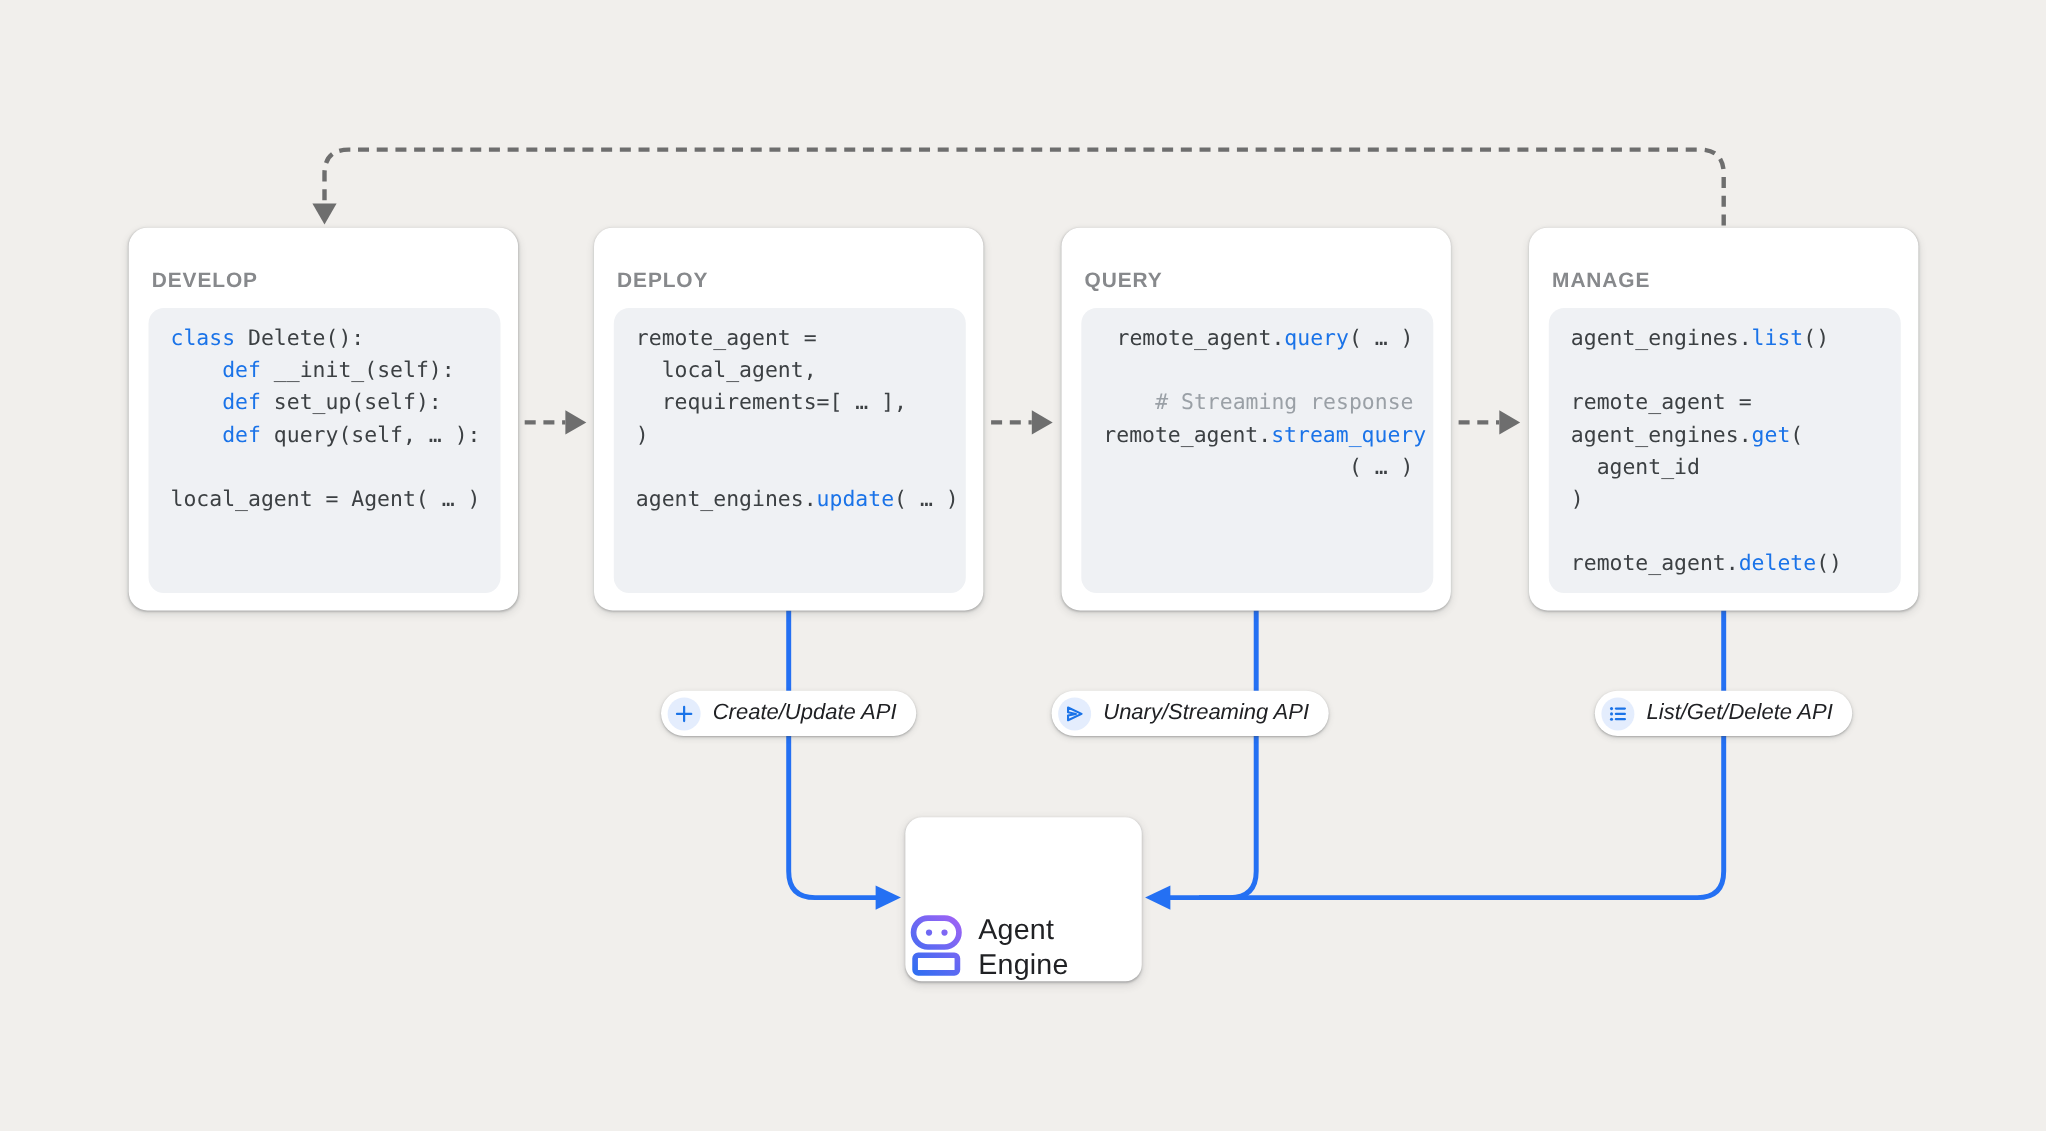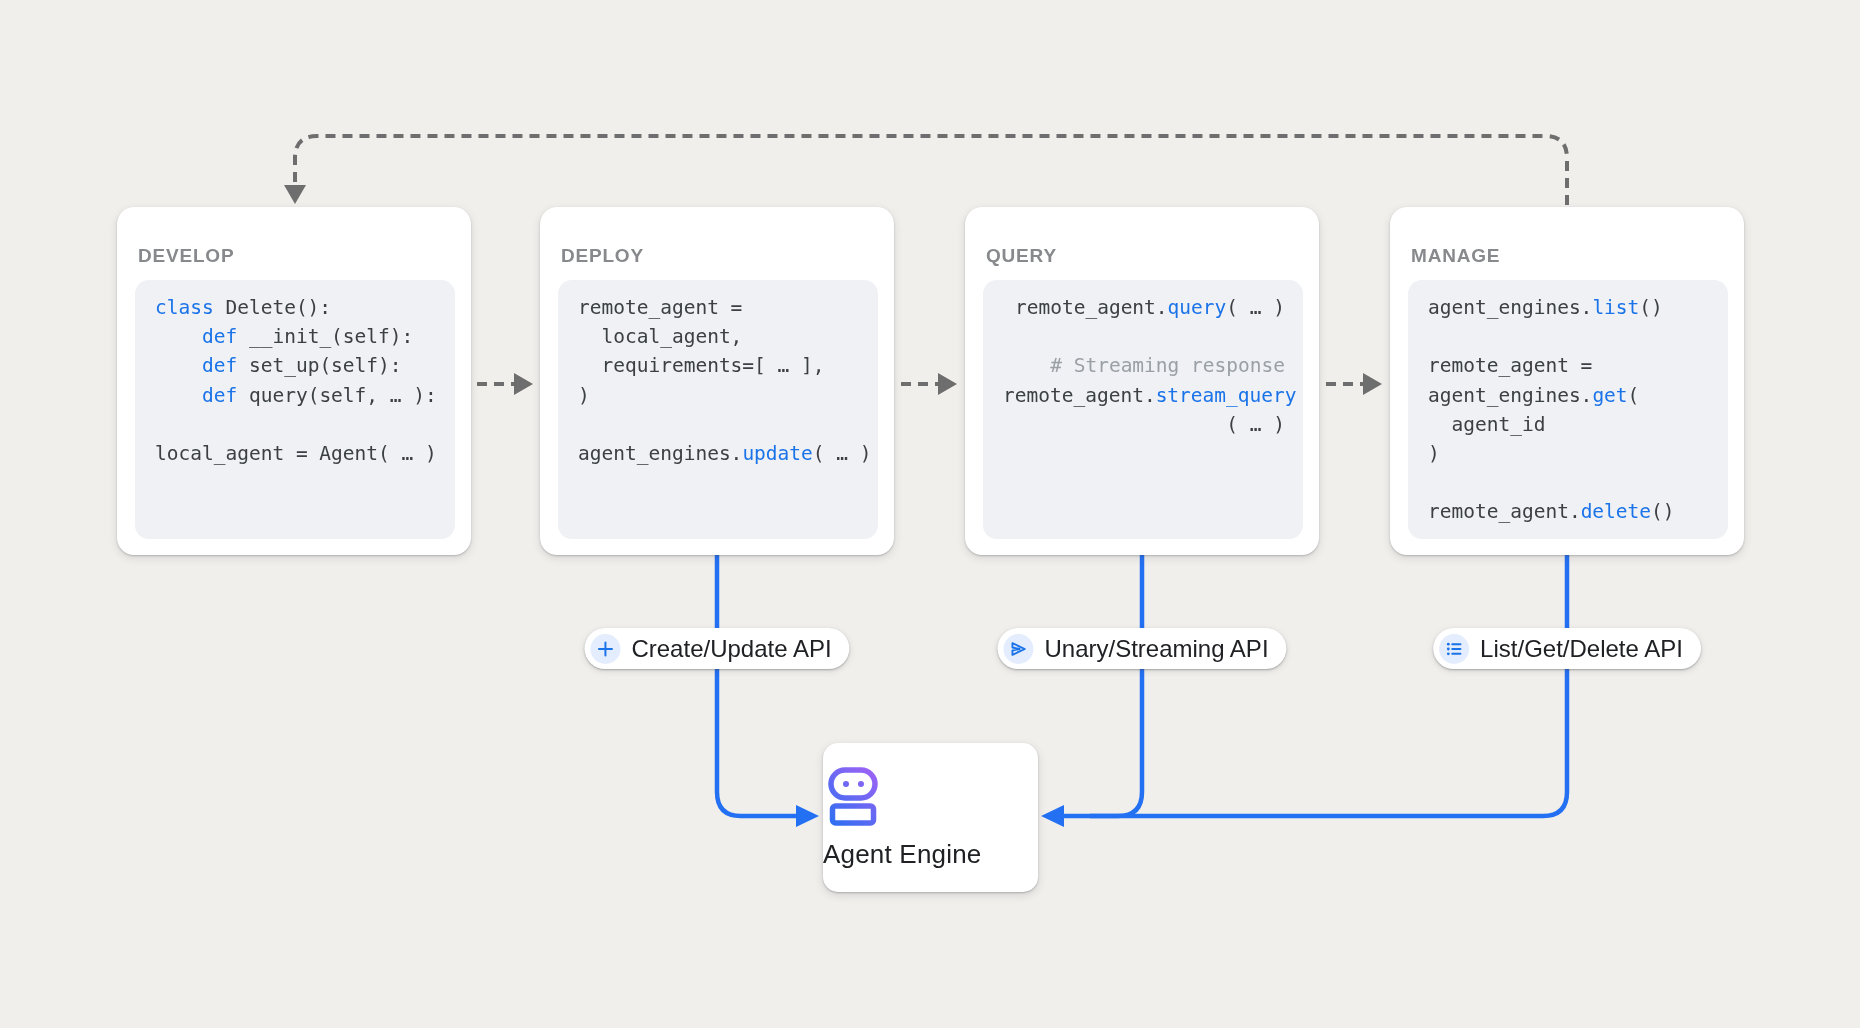--- a/index.html
+++ b/index.html
@@ -67,28 +67,28 @@
     padding:0 18px 0 6px;
     box-shadow:0 1px 2px rgba(60,64,67,.35), 0 2px 6px rgba(60,64,67,.15);
     white-space:nowrap;
   }
   .badge-icon-circle{
     width:30px;height:30px;border-radius:50%;
     background:var(--badge-icon-bg);
     display:flex;align-items:center;justify-content:center;
     flex:none;
   }
-  .badge-label{font-size:24px;color:var(--label-dark);}
+  .badge-label{font-size:20px;color:var(--label-dark);font-style:italic;}
 
   
   #engine-node{
     position:absolute;left:823px;top:743px;width:215px;height:149px;
     background:#fff;border-radius:15px;
     box-shadow:0 1px 2px rgba(60,64,67,.3), 0 3px 9px rgba(60,64,67,.16);
-    display:flex;flex-direction:column;align-items:flex-start;justify-content:center;
+    display:flex;flex-direction:row;align-items:flex-end;justify-content:center;
     gap:10px;
   }
   #engine-label{font-size:26px;font-weight:500;color:var(--label-dark);letter-spacing:.2px;}
 </style>
 </head>
 <body>
 
 <div id="canvas">
 
   <svg id="overlay" viewBox="0 0 1860 1028" xmlns="http://www.w3.org/2000/svg">
@@ -160,21 +160,21 @@
 
   <div id="badges">
       <div class="api-badge" style="left: 717px;">
         <span class="badge-icon-circle">
           <svg width="20" height="20" viewBox="0 0 20 20">
             <path d="M10 3.5v13M3.5 10h13" stroke="#1a73e8" stroke-width="2" stroke-linecap="round" fill="none"></path>
           </svg>
         </span>
         <span class="badge-label">Create/Update API</span>
       </div>
-      <div class="api-badge" style="left: 1142px;">
+      <div class="api-badge" style="left: 1082px;">
         <span class="badge-icon-circle">
           <svg width="20" height="20" viewBox="0 0 20 20">
             <path d="M4 4.2L16.3 10 4 15.8v-4.3l7.2-1.5L4 8.5z" fill="none" stroke="#1a73e8" stroke-width="1.9" stroke-linejoin="round"></path>
           </svg>
         </span>
         <span class="badge-label">Unary/Streaming API</span>
       </div>
       <div class="api-badge" style="left: 1567px;">
         <span class="badge-icon-circle">
           <svg width="20" height="20" viewBox="0 0 20 20">

